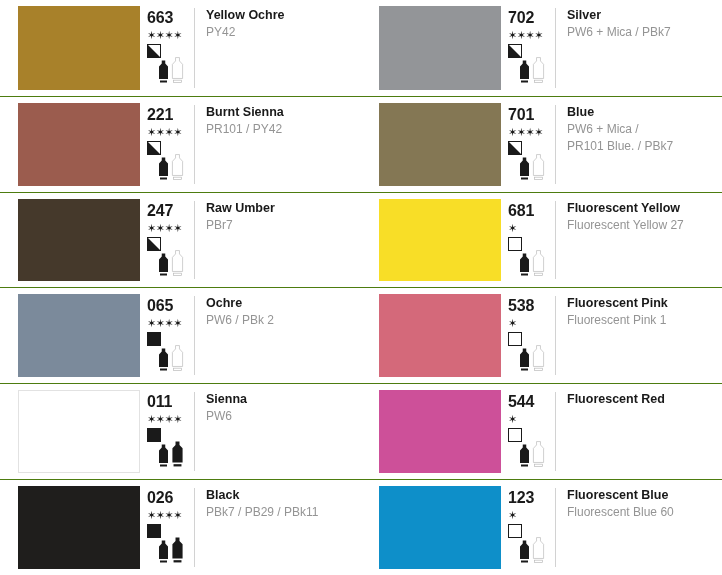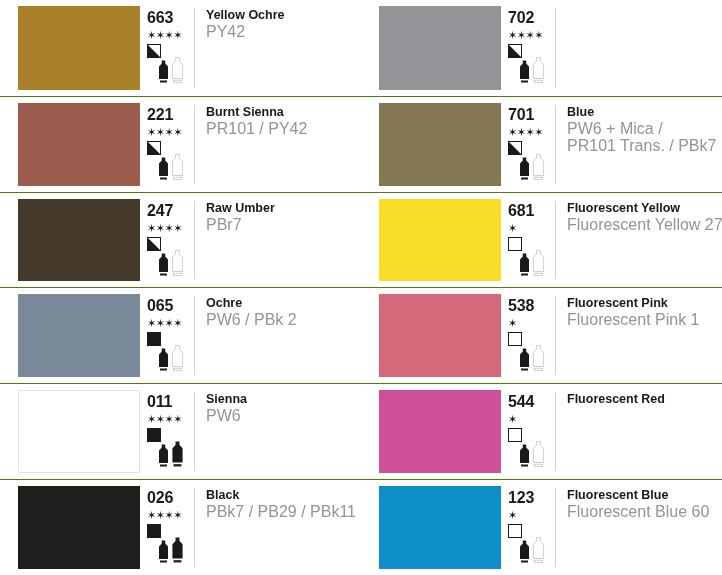--- a/index.html
+++ b/index.html
@@ -115,21 +115,21 @@
     min-width:0;
   }
   .pname{
     font-size:12.5px;
     font-weight:bold;
     color:#191919;
     line-height:15px;
     white-space:nowrap;
   }
   .pigment{
-    font-size:16px;
+    font-size:12px;
     color:#949494;
     line-height:16px;
     margin-top:1px;
     white-space:nowrap;
   }
 </style>
 </head>
 <body>
 
 <div id="chart">
@@ -181,20 +181,24 @@
             </span>
             <span style="display: flex; align-items: flex-end;">
               <svg width="13" height="26" viewBox="0 0 22 46" class="tube">
                 <path d="M7.5 1 L14.5 1 L14.5 7 L20 13 L20 38 L2 38 L2 13 L7.5 7 Z" fill="#ffffff" stroke="#b9b9b9" stroke-width="1.2"></path>
                 <rect x="4" y="41" width="14" height="4" fill="#ffffff" stroke="#b9b9b9" stroke-width="1.2"></rect>
               </svg>
             </span>
           </div>
         </div>
       </div>
+      <div class="meta">
+        <div class="pname">Silver</div>
+        <div class="pigment">PW6 + Mica / PBk7</div>
+      </div>
     </div>
     <div class="cell">
       <div class="swatch-wrap">
         <div class="swatch" style="background: rgb(155, 92, 78);"></div>
       </div>
       <div class="info">
         <div class="code">221</div>
         <div class="stars">✶✶✶✶</div>
         <div class="icons">
           <div class="opacity-box half"></div>
@@ -240,21 +244,21 @@
                 <path d="M7.5 1 L14.5 1 L14.5 7 L20 13 L20 38 L2 38 L2 13 L7.5 7 Z" fill="#ffffff" stroke="#b9b9b9" stroke-width="1.2"></path>
                 <rect x="4" y="41" width="14" height="4" fill="#ffffff" stroke="#b9b9b9" stroke-width="1.2"></rect>
               </svg>
             </span>
           </div>
         </div>
       </div>
       <div class="meta">
         <div class="pname">Blue</div>
         <div class="pigment">PW6 + Mica /</div>
-        <div class="pigment">PR101 Trans. / PBk7</div>
+        <div class="pigment">PR101 Blue. / PBk7</div>
       </div>
     </div>
     <div class="cell">
       <div class="swatch-wrap">
         <div class="swatch" style="background: rgb(69, 57, 43);"></div>
       </div>
       <div class="info">
         <div class="code">247</div>
         <div class="stars">✶✶✶✶</div>
         <div class="icons">

